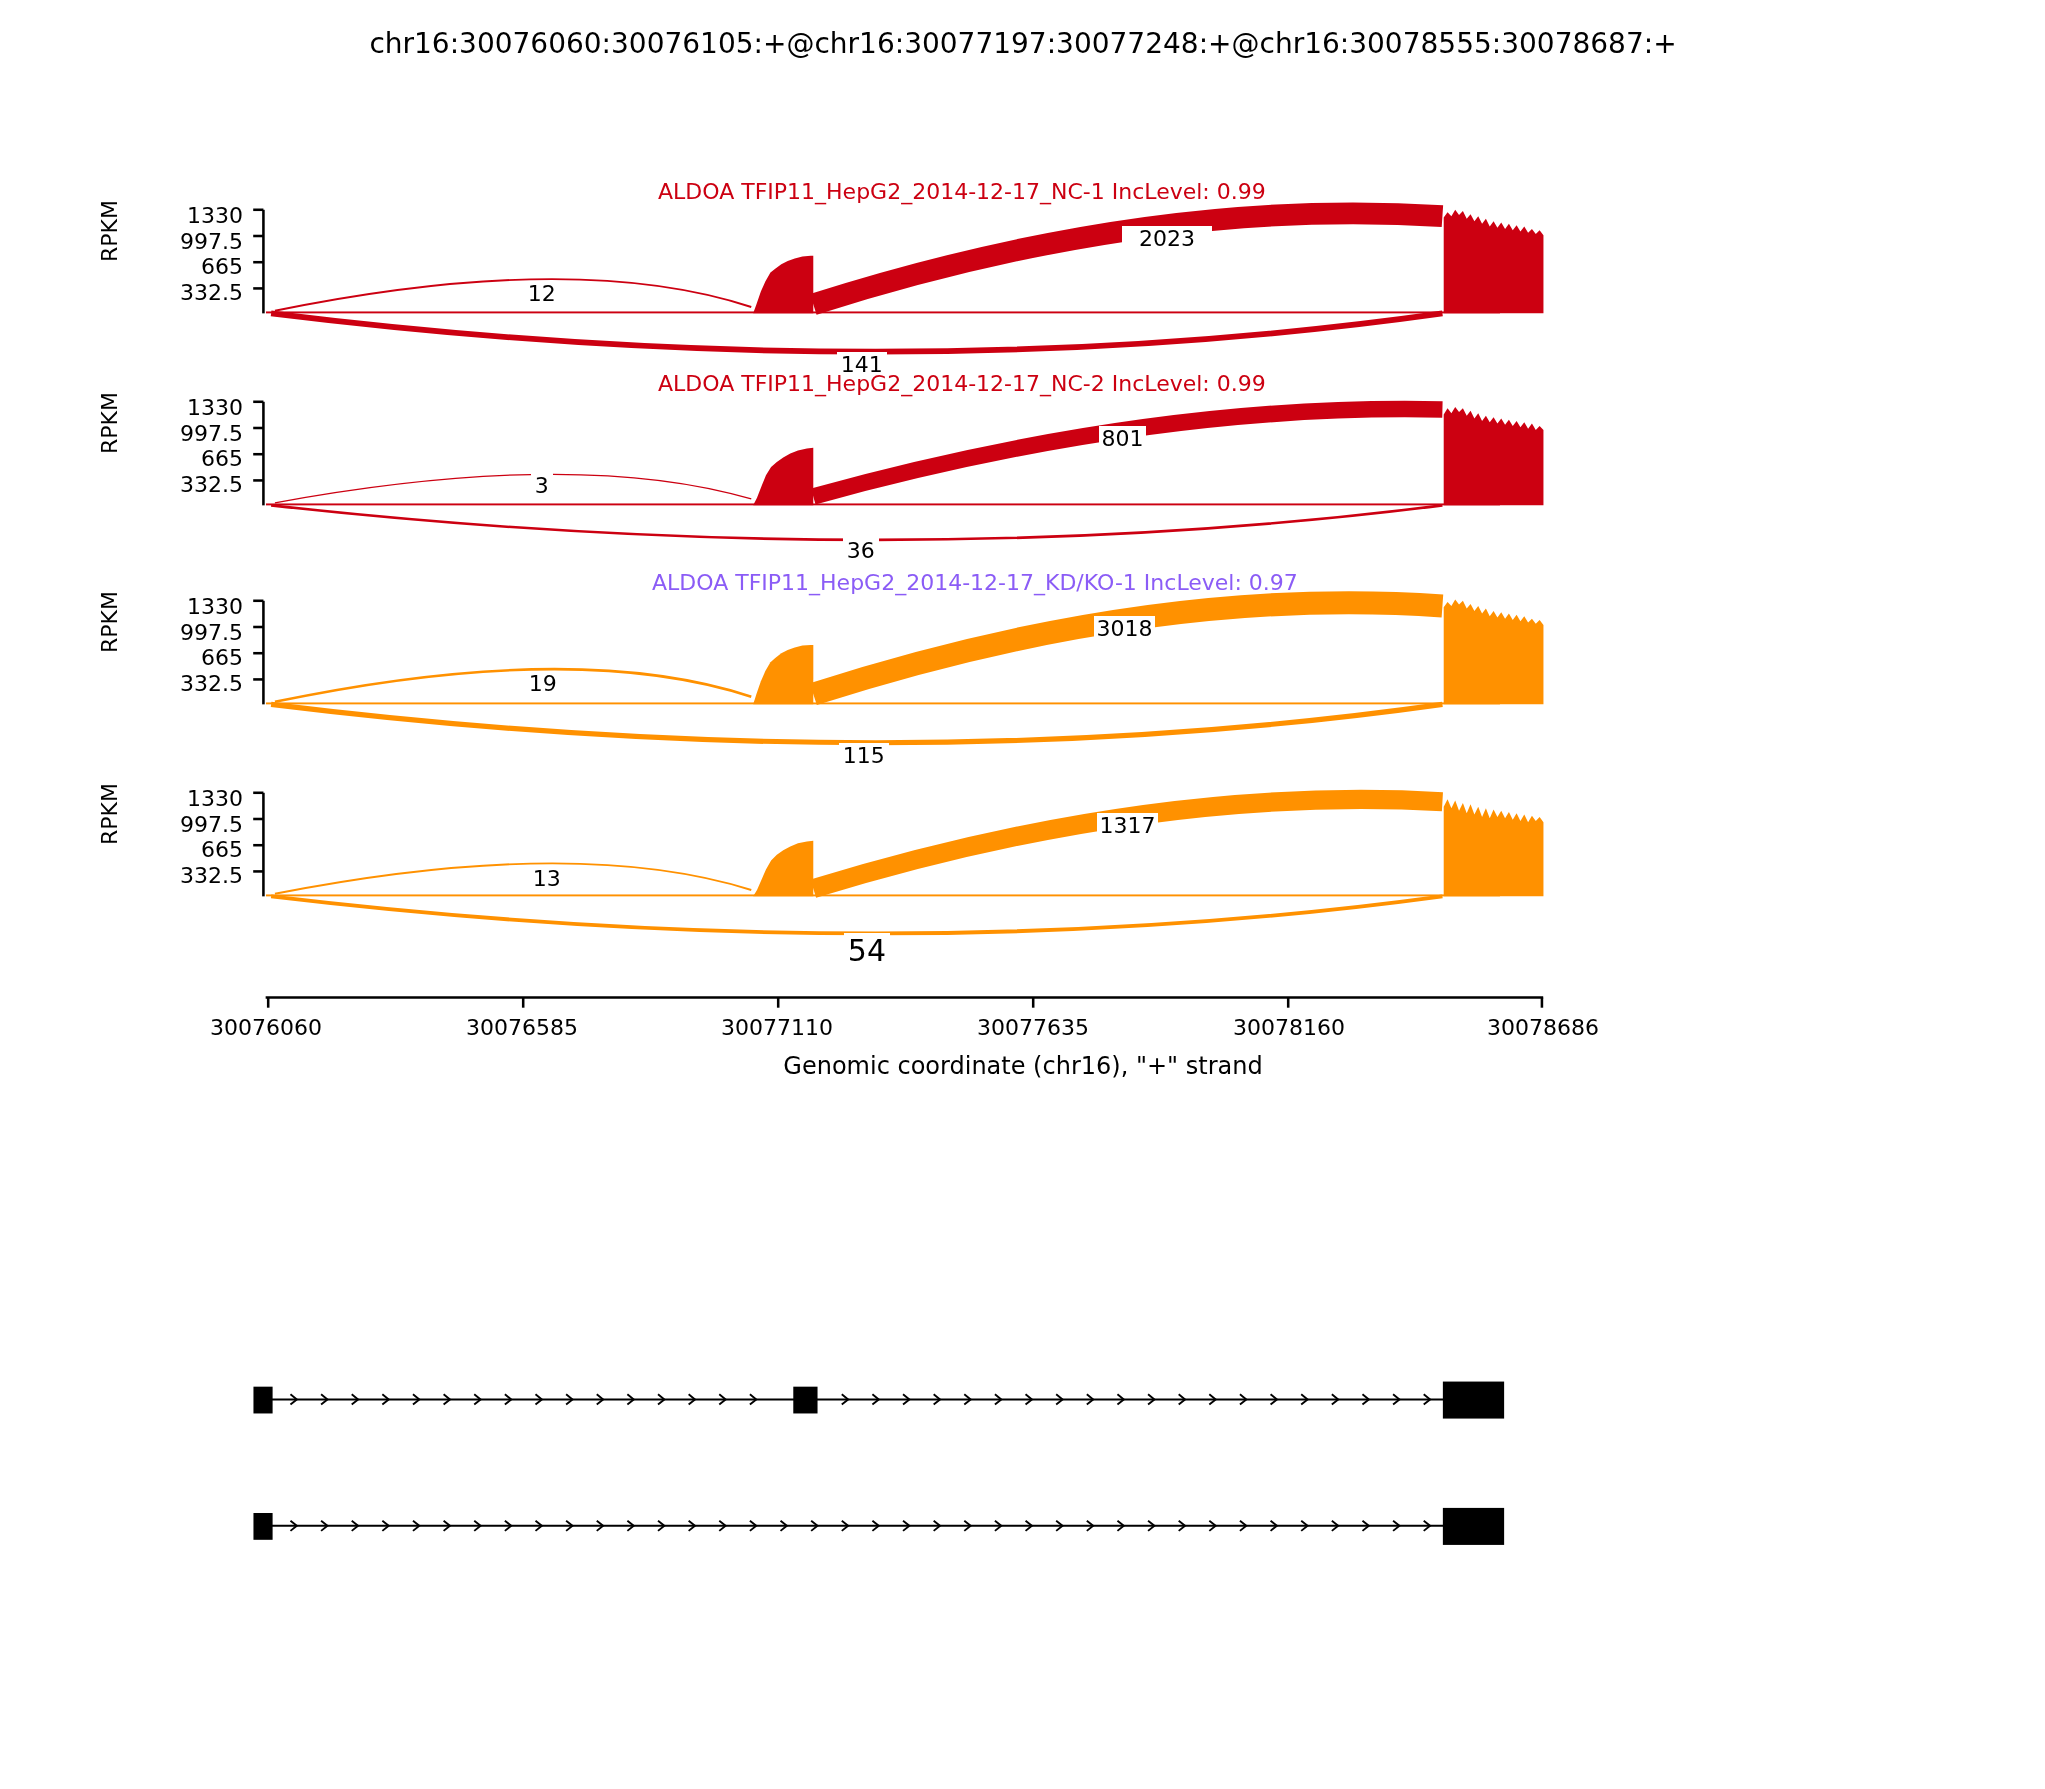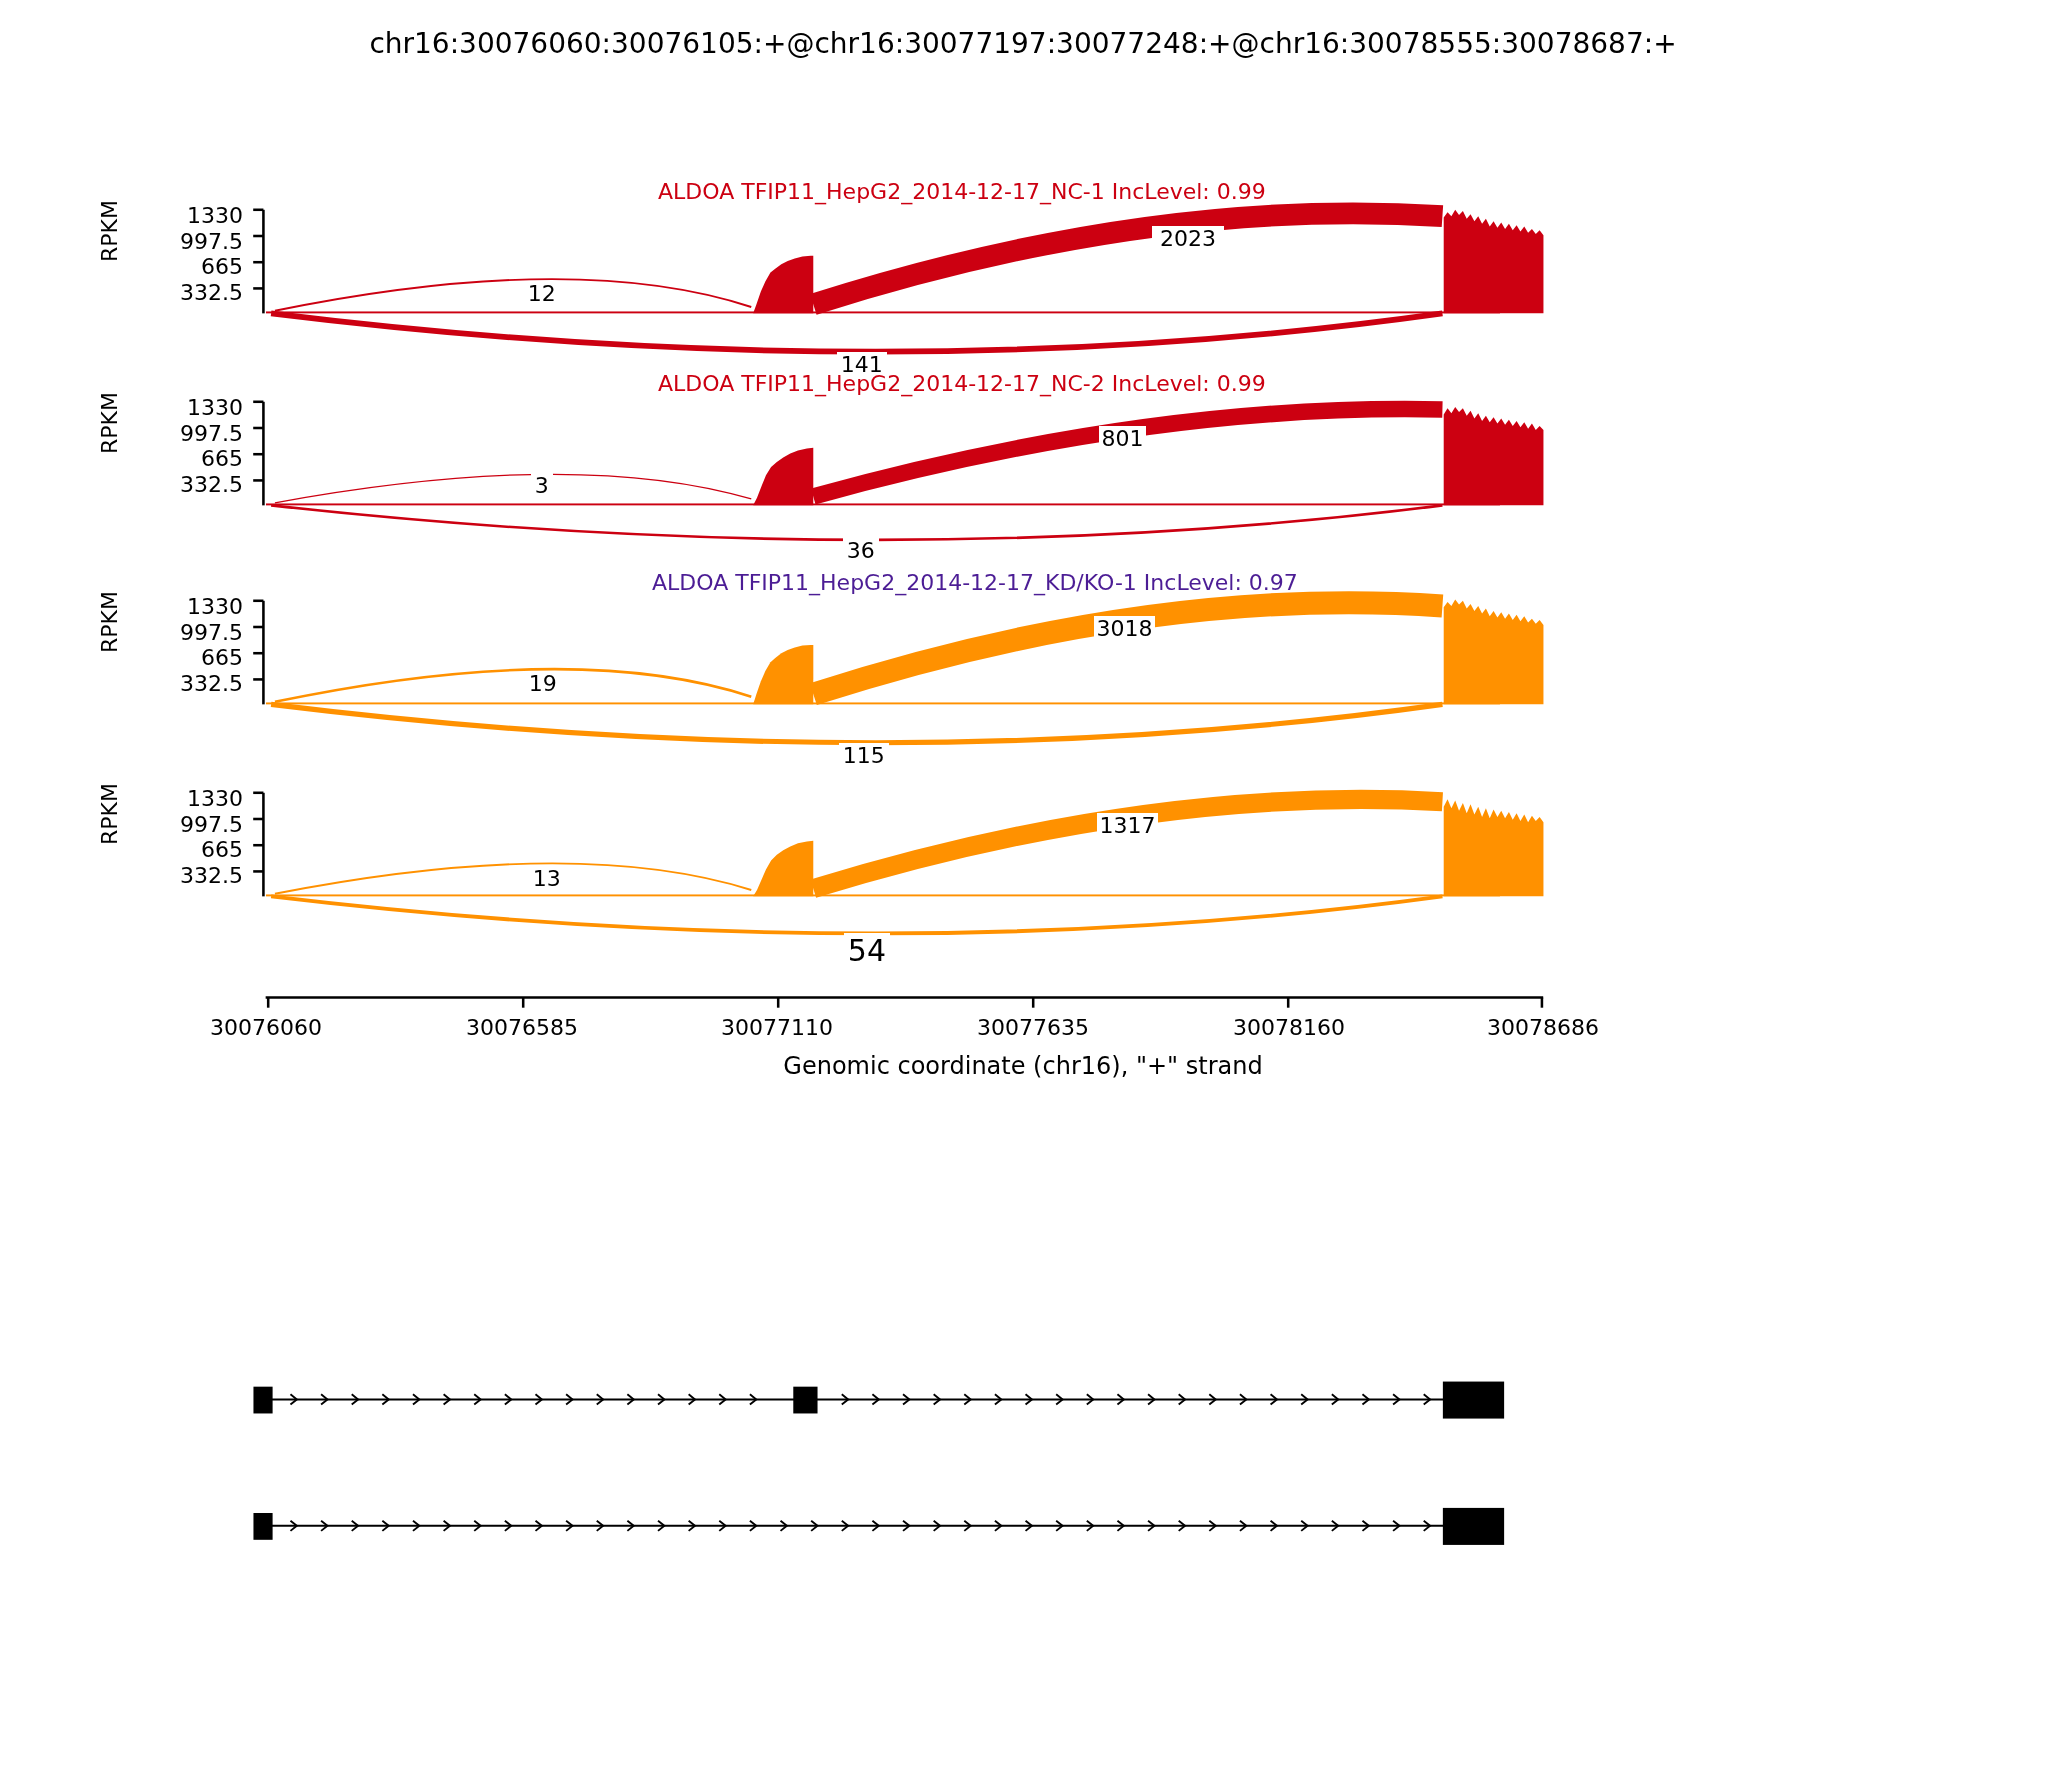--- a/index.html
+++ b/index.html
@@ -126,21 +126,21 @@
     <path d="M 2258 210 L 2258 60 L 2264 52 L 2270 58 L 2276 48 L 2282 56 L 2288 50 L 2294 62 L 2300 55 L 2306 66 L 2312 58 L 2318 70 L 2324 62 L 2330 74 L 2336 66 L 2342 76 L 2348 68 L 2354 78 L 2360 70 L 2366 80 L 2372 72 L 2378 82 L 2384 74 L 2390 84 L 2396 78 L 2402 86 L 2408 80 L 2414 88 L 2414 210 Z" fill="#CC0011"></path>
 
     <path d="M 430 206 Q 900 110 1175 200" stroke="#CC0011" stroke-width="3" fill="none"></path>
 
     <path d="M 1272 196 Q 1800 28 2256 58" stroke="#CC0011" stroke-width="34" fill="none"></path>
 
     <path d="M 424 210 Q 1400 330 2256 210" stroke="#CC0011" stroke-width="9" fill="none"></path>
     <text x="832" y="440" font-size="34" fill="#000"></text>
   </svg>
   <div style="position:absolute; left:524px; top:102px; font-size:22px; background:#fff; padding:0 3.8px;">12</div>
-  <div style="position:absolute; left:1152px; top:47px; font-size:22px; background:#fff; padding:0 8px;">2023</div>
+  <div style="position:absolute; left:1122px; top:47px; font-size:22px; background:#fff; padding:0 17px;">2023</div>
   <div style="position:absolute; left:837px; top:173px; font-size:22px; background:#fff; padding:0 3.8px;">141</div>
 </div>
 
 <div class="panel" style="top:371px;">
   <div class="panel-label" style="color:#CC0011;">ALDOA TFIP11_HepG2_2014-12-17_NC-2 IncLevel: 0.99</div>
   <div class="ylabel">RPKM</div>
   <div class="yticks">
     <div class="ytick" style="top:24px;">1330</div>
     <div class="ytick" style="top:50px;">997.5</div>
     <div class="ytick" style="top:75px;">665</div>
@@ -158,21 +158,21 @@
     <path d="M 430 206 Q 900 120 1175 200" stroke="#CC0011" stroke-width="2" fill="none"></path>
     <path d="M 1272 196 Q 1800 50 2256 60" stroke="#CC0011" stroke-width="26" fill="none"></path>
     <path d="M 424 210 Q 1400 318 2256 210" stroke="#CC0011" stroke-width="4" fill="none"></path>
   </svg>
   <div style="position:absolute; left:531px; top:102px; font-size:22px; background:#fff; padding:0 3.8px;">3</div>
   <div style="position:absolute; left:1099px; top:55px; font-size:22px; background:#fff; padding:0 2.6px;">801</div>
   <div style="position:absolute; left:843px; top:167px; font-size:22px; background:#fff; padding:0 3.8px;">36</div>
 </div>
 
 <div class="panel" style="top:570px;">
-  <div class="panel-label" style="color:#4c1d95; left:652px;">ALDOA TFIP11_HepG2_2014-12-17_KD/KO-1 IncLevel: 0.97</div>
+  <div class="panel-label" style="color:#8b5cf6; left:652px;">ALDOA TFIP11_HepG2_2014-12-17_KD/KO-1 IncLevel: 0.97</div>
   <div class="ylabel">RPKM</div>
   <div class="yticks">
     <div class="ytick" style="top:24px;">1330</div>
     <div class="ytick" style="top:50px;">997.5</div>
     <div class="ytick" style="top:75px;">665</div>
     <div class="ytick" style="top:101px;">332.5</div>
   </div>
   <svg class="plotsvg" width="2046" height="192" viewBox="0 0 3200 300">
     <path d="M 412 48 L 412 210" stroke="#000" stroke-width="4" fill="none"></path>
     <path d="M 412 48 L 396 48" stroke="#000" stroke-width="4" fill="none"></path>

